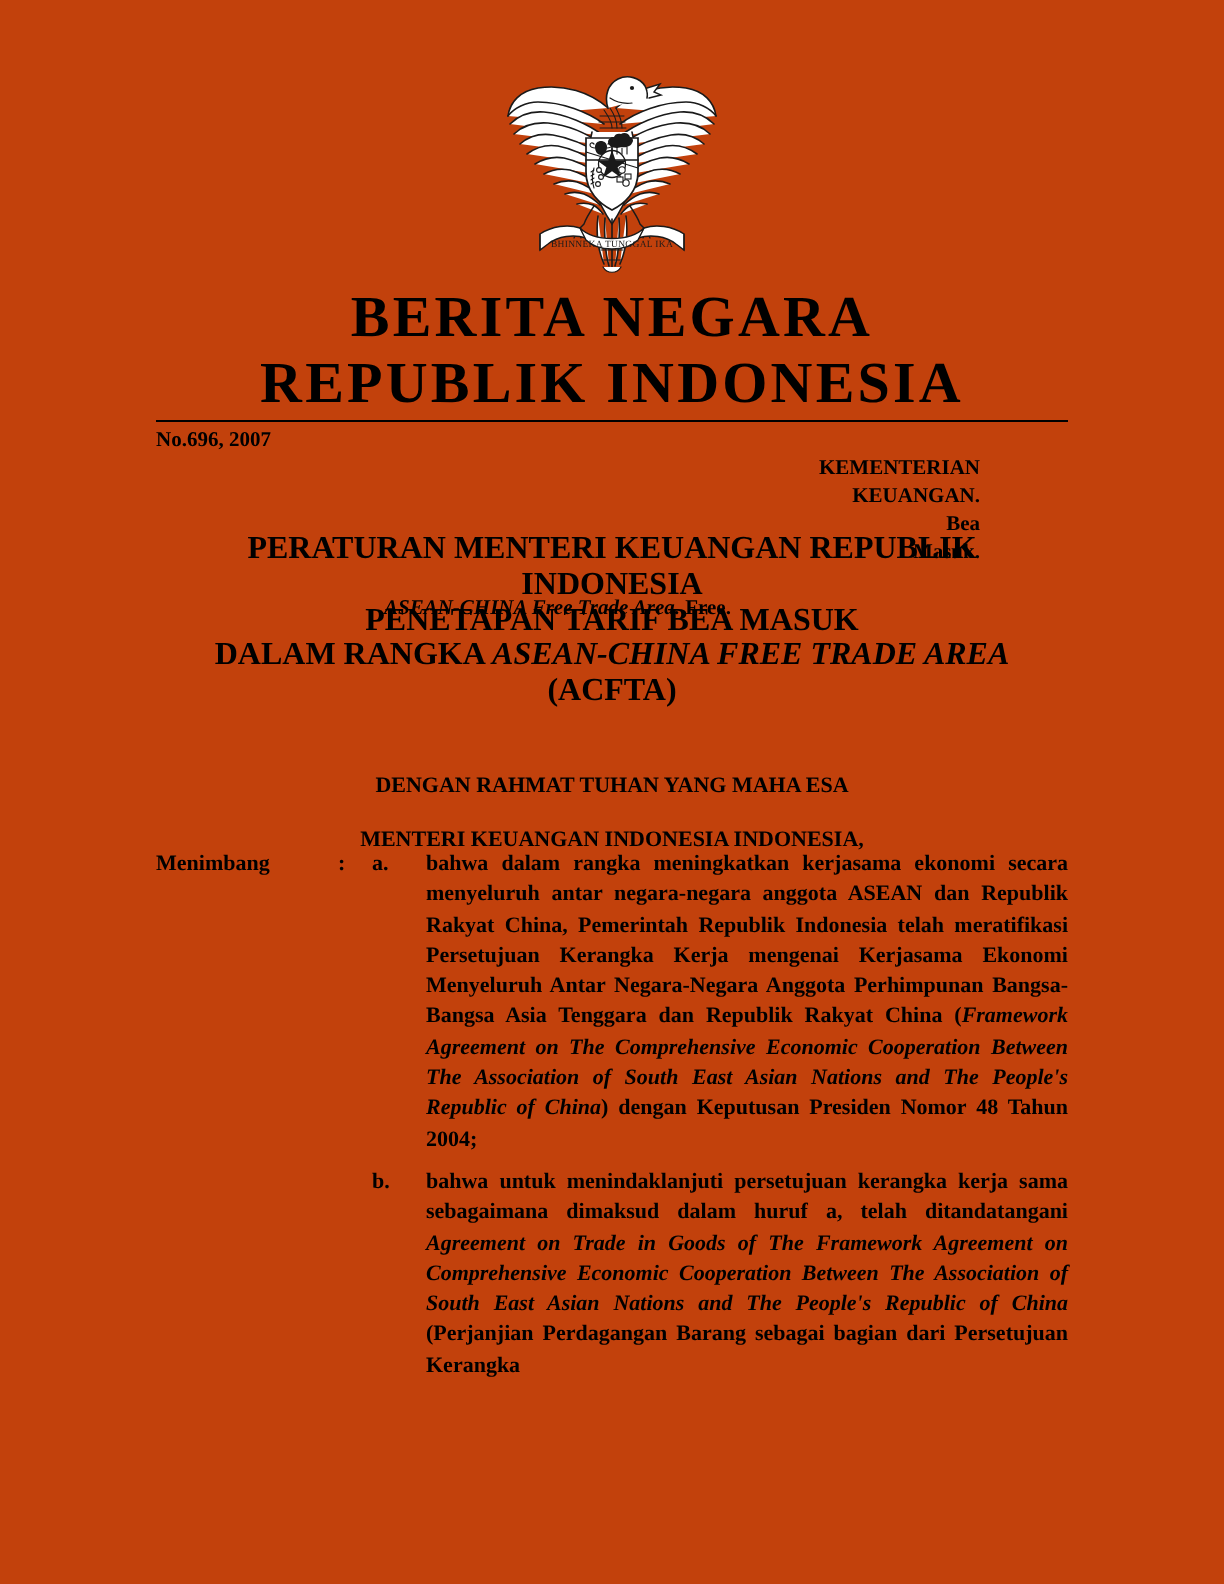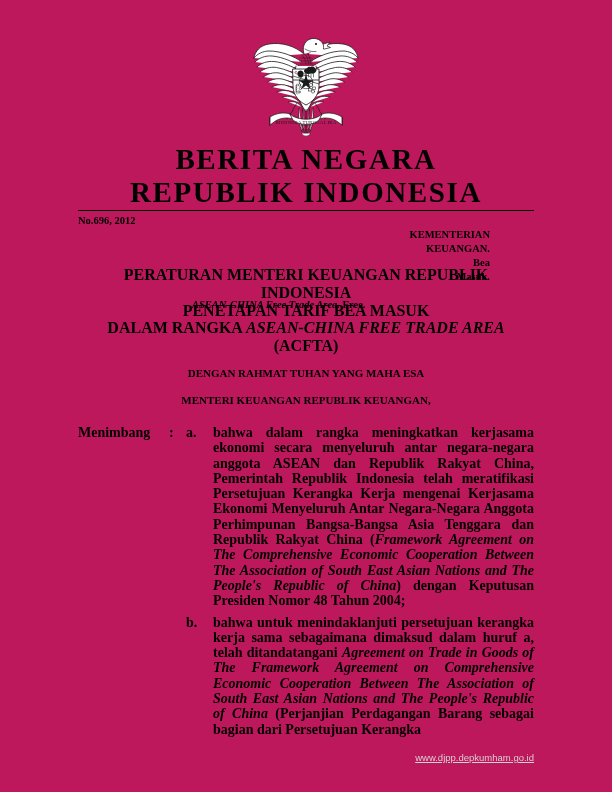--- a/index.html
+++ b/index.html
@@ -9,21 +9,21 @@
   }
   body {
     font-family: "Liberation Serif", "DejaVu Serif", serif;
     color: #000000;
   }
   #page {
     position: relative;
     width: 612px;
     height: 792px;
     overflow: hidden;
-    background: #be185d;
+    background: #c2410c;
   }
 
   
   .emblem-wrap {
     position: absolute;
     left: 0;
     top: 32px;
     width: 612px;
     text-align: center;
   }
@@ -92,35 +92,35 @@
     text-align: center;
     font-weight: bold;
     font-size: 16px;
     line-height: 17.8px;
   }
   .reg-title .t-nomor { letter-spacing: 0.4px; }
 
   .rahmat {
     position: absolute;
     left: 78px;
-    top: 360px;
+    top: 380px;
     width: 456px;
     text-align: center;
     font-weight: bold;
     font-size: 11px;
     line-height: 27px;
   }
 
   
   .considerations {
     position: absolute;
     left: 78px;
     top: 425px;
     width: 456px;
-    font-size: 14px;
+    font-size: 11px;
     line-height: 15.3px;
     font-weight: bold;
   }
   .cons-row {
     position: relative;
     display: block;
   }
   .cons-label {
     position: absolute;
     left: 0;
@@ -273,55 +273,54 @@
   </div>
 
   <div class="masthead">
     <div>BERITA NEGARA</div>
     <div>REPUBLIK INDONESIA</div>
   </div>
 
   <div class="header-rule"></div>
 
   <div class="header-info">
-    <div class="hdr-no">No.696, 2012</div>
+    <div class="hdr-no">No.696, 2007</div>
     <div class="hdr-subject">
       <div class="hdr-line1">
         <span>KEMENTERIAN</span>
         <span>KEUANGAN.</span>
         <span>Bea</span>
         <span>Masuk.</span>
       </div>
       <div class="hdr-line2"><span class="ital">ASEAN-CHINA Free Trade Area.</span><span> Free.</span></div>
     </div>
   </div>
 
   <div class="reg-title">
     <div>PERATURAN MENTERI KEUANGAN REPUBLIK INDONESIA</div>
     <div>PENETAPAN TARIF BEA MASUK</div>
     <div><span>DALAM RANGKA </span><span class="ital">ASEAN-CHINA FREE TRADE AREA</span><span> (ACFTA)</span></div>
   </div>
 
   <div class="rahmat">
     <div>DENGAN RAHMAT TUHAN YANG MAHA ESA</div>
-    <div>MENTERI KEUANGAN REPUBLIK KEUANGAN,</div>
+    <div>MENTERI KEUANGAN INDONESIA INDONESIA,</div>
   </div>
 
   <div class="considerations">
     <div class="cons-row">
       <span class="cons-label">Menimbang</span>
       <span class="cons-colon">:</span>
     </div>
 
     <div class="item">
       <span class="item-marker">a.</span>
       <div class="item-body"><span>bahwa dalam rangka meningkatkan kerjasama ekonomi secara menyeluruh antar negara-negara anggota ASEAN dan Republik Rakyat China, Pemerintah Republik Indonesia telah meratifikasi Persetujuan Kerangka Kerja mengenai Kerjasama Ekonomi Menyeluruh Antar Negara-Negara Anggota Perhimpunan Bangsa-Bangsa Asia Tenggara dan Republik Rakyat China (</span><i>Framework Agreement on The Comprehensive Economic Cooperation Between The Association of South East Asian Nations and The People's Republic of China</i><span>) dengan Keputusan Presiden Nomor 48 Tahun 2004;</span></div>
     </div>
 
     <div class="item">
       <span class="item-marker">b.</span>
       <div class="item-body"><span>bahwa untuk menindaklanjuti persetujuan kerangka kerja sama sebagaimana dimaksud dalam huruf a, telah ditandatangani </span><i>Agreement on Trade in Goods of The Framework Agreement on Comprehensive Economic Cooperation Between The Association of South East Asian Nations and The People's Republic of China</i><span> (Perjanjian Perdagangan Barang sebagai bagian dari Persetujuan Kerangka</span></div>
     </div>
   </div>
 
-  <div class="watermark">www.djpp.depkumham.go.id</div>
 
 </div>
 
 </body></html>

